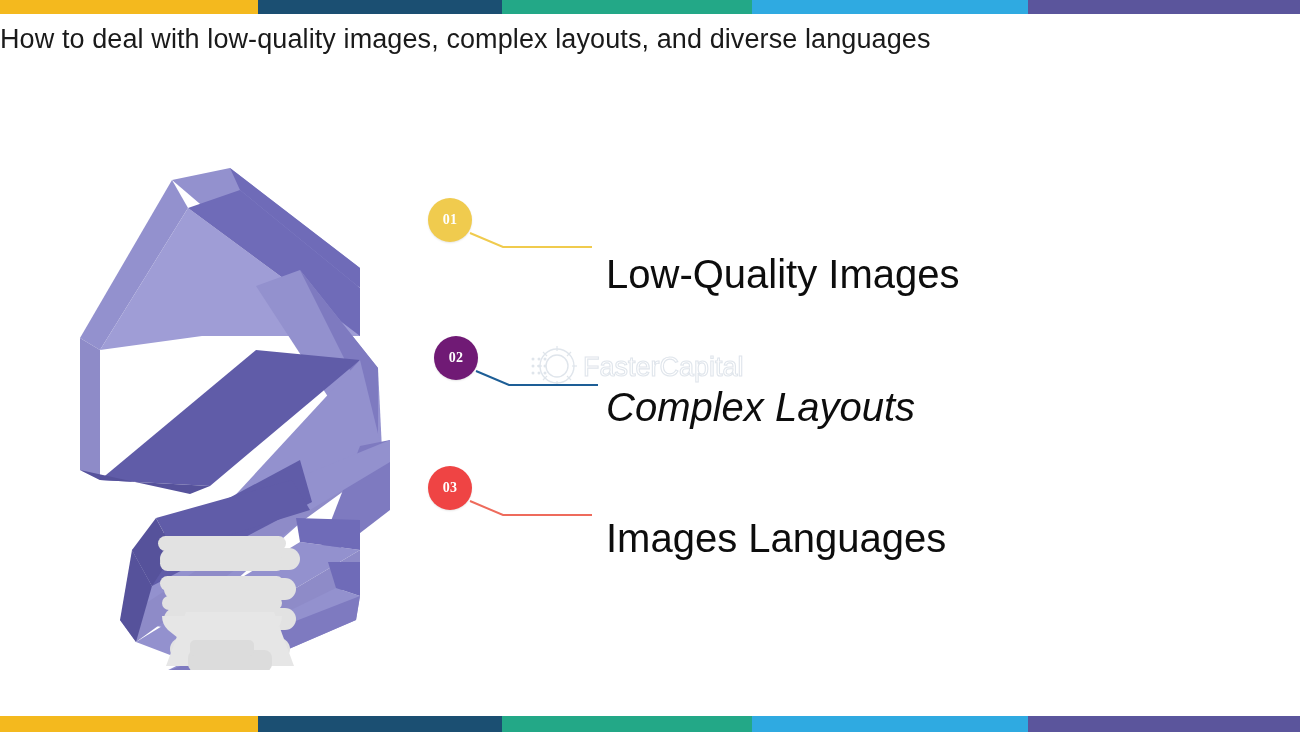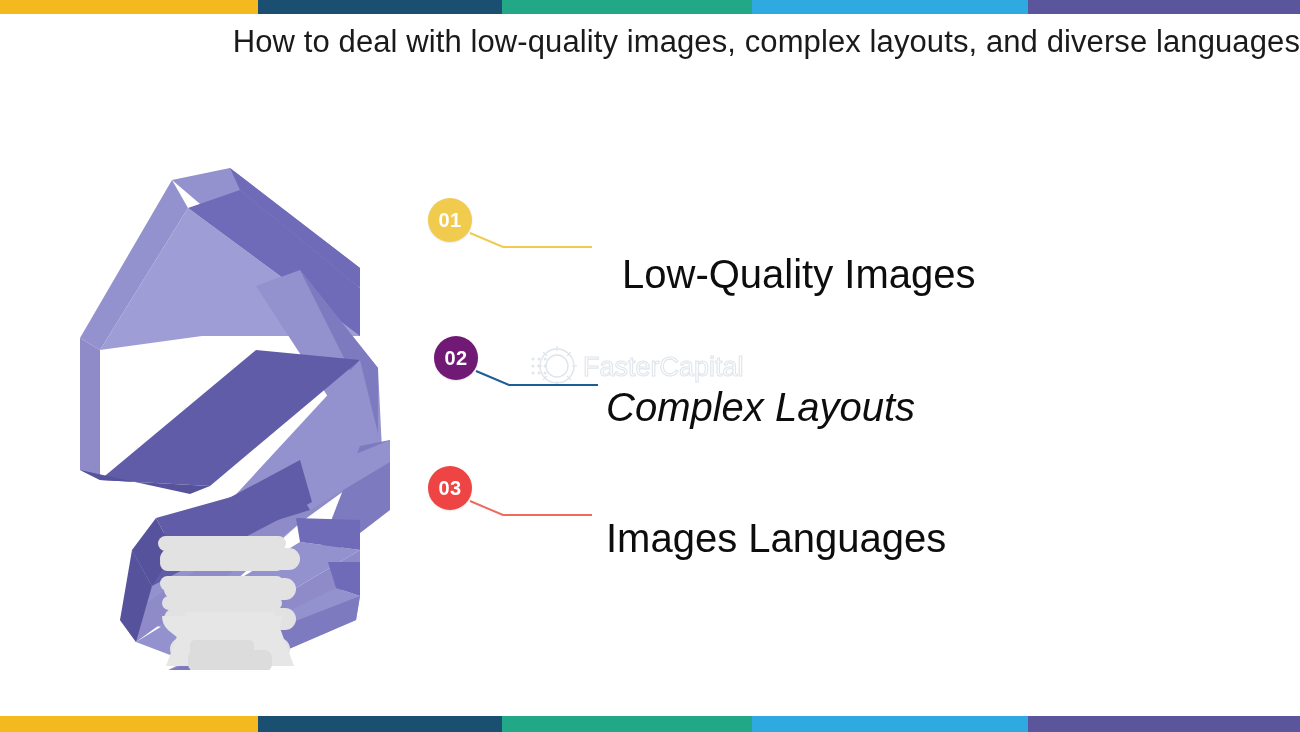--- a/index.html
+++ b/index.html
@@ -27,22 +27,22 @@
   .bar-top { top: 0; }
   .bar-bottom { top: 716px; height: 16px; }
   .bar-seg { height: 100%; }
 
   
   .slide-title {
     position: absolute;
     top: 24px;
     left: 0;
     width: 1300px;
-    text-align: right;
-    font-size: 31px;
+    text-align: left;
+    font-size: 27px;
     font-weight: 400;
     letter-spacing: 0.1px;
     color: #1a1a1a;
     white-space: nowrap;
   }
 
   
   .bulb-wrap {
     position: absolute;
     left: 60px;
@@ -76,27 +76,28 @@
     position: absolute;
     left: 0;
     top: 0;
   }
   .badge {
     position: absolute;
     width: 44px;
     height: 44px;
     border-radius: 50%;
     color: #ffffff;
-    font-size: 20px;
+    font-size: 14px;
     font-weight: 700;
     display: flex;
     align-items: center;
     justify-content: center;
     letter-spacing: 0.3px;
     box-shadow: 0 1px 2px rgba(0,0,0,0.10);
+    font-family: Liberation Serif, serif;
   }
   .item-label {
     position: absolute;
     font-size: 40px;
     font-weight: 400;
     color: #0d0d0d;
     white-space: nowrap;
     line-height: 1;
   }
 </style>
@@ -198,21 +199,21 @@
 </div>
 
 <div class="items-layer">
   <svg class="connectors" width="1300" height="732" id="connector-svg">
       <path d="M 470 233 L 503 247 L 592 247" stroke="#F0CB4E" stroke-width="2" fill="none"></path>
       <path d="M 476 371 L 509 385 L 598 385" stroke="#1D5E96" stroke-width="2" fill="none"></path>
       <path d="M 470 501 L 503 515 L 592 515" stroke="#EE6B5C" stroke-width="2" fill="none"></path>
     </svg>
   <div id="badges-host">
       <div class="badge" style="left: 428px; top: 198px; background: rgb(240, 203, 78);">01</div>
-      <div class="item-label" style="left: 606px; top: 254px; margin-left: 16px;">Low-Quality Images</div>
+      <div class="item-label" style="left: 606px; top: 254px;">Low-Quality Images</div>
       <div class="badge" style="left: 434px; top: 336px; background: #701a75;">02</div>
       <div class="item-label" style="left: 606px; top: 387px; font-style: italic;">Complex Layouts</div>
       <div class="badge" style="left: 428px; top: 466px; background: #ef4444;">03</div>
       <div class="item-label" style="left: 606px; top: 518px;">Images Languages</div>
     </div>
 </div>
 
 <div class="bar bar-bottom" id="bottom-bar">
     <div class="bar-seg" style="width: 258px; background: rgb(244, 185, 30);"></div>
     <div class="bar-seg" style="width: 244px; background: rgb(27, 79, 114);"></div>

